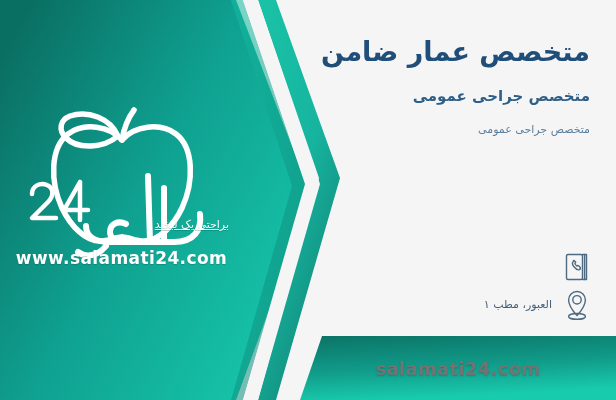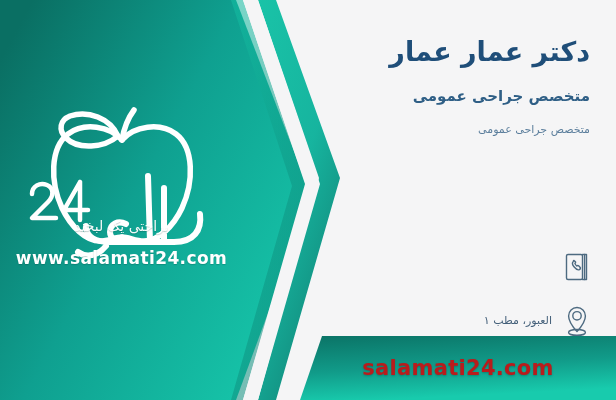--- a/index.html
+++ b/index.html
@@ -70,21 +70,21 @@
 
   
   .contacts{
     position:absolute;right:24px;top:248px;
     width:300px;
     direction:rtl;
   }
   .crow{
     display:flex;align-items:center;justify-content:flex-start;
     gap:10px;
-    margin-bottom:16px;
+    margin-bottom:0;
     min-height:38px;
   }
   .crow .cicon{
     width:30px;height:34px;flex:0 0 30px;
     display:flex;align-items:center;justify-content:center;
   }
   .crow .cicon svg{display:block;}
   .crow .ctext{
     flex:1 1 auto;
     text-align:right;
@@ -97,22 +97,22 @@
   
   .bottombar{
     position:absolute;left:300px;top:336px;
     width:316px;height:64px;
     overflow:hidden;
   }
   .bottombar svg{display:block;width:316px;height:64px;}
   .bottombar-label{
     position:absolute;left:0;top:0;width:316px;height:64px;
     display:flex;align-items:center;justify-content:center;
-    color:#b91c1c;
-    font-size:21px;
+    color:#737373;
+    font-size:18px;
     font-weight:bold;
     letter-spacing:.3px;
     direction:ltr;
     text-shadow:0 1px 2px rgba(0,55,48,.3);
   }
 </style>
 </head>
 <body>
 
 <div id="card">
@@ -183,29 +183,29 @@
       </g>
 
       <g fill="none" stroke="#ffffff" stroke-width="4.5" stroke-linecap="round" stroke-linejoin="round">
 
         <path d="M18,98 C 18,90 26,86 33,89 C 40,92 40,100 34,106 L18,122 L42,122"></path>
 
         <path d="M66,86 L50,114 L74,114 M66,86 L66,124"></path>
       </g>
     </svg>
 
-    <div style="position:absolute;left:0;top:122px;width:215px;text-align:center;
-                color:#ffffff;font-size:14px;direction:rtl;opacity:.95;
-                text-shadow:0 1px 1px rgba(0,60,50,.25);">براحتی یک لبخند</div>
+    <div style="position:absolute;left:0;top:122px;width:215px;text-align:right;
+                color:#ffffff;font-size:11px;direction:rtl;opacity:.95;
+                text-shadow:0 1px 1px rgba(0,60,50,.25);text-decoration:underline;">براحتی یک لبخند</div>
   </div>
 
   <div class="logo-url">www.salamati24.com</div>
 
   <div class="info">
-    <div class="doc-name">دکتر عمار عمار</div>
+    <div class="doc-name">متخصص عمار ضامن</div>
     <div class="doc-spec">متخصص جراحی عمومی</div>
     <div class="doc-spec-sub">متخصص جراحی عمومی</div>
   </div>
 
   <div class="contacts">
 
     <div class="crow">
       <span class="cicon">
         <svg width="26" height="30" viewBox="0 0 26 30" fill="none" stroke="#4d6a80" stroke-width="1.4" stroke-linecap="round" stroke-linejoin="round">
           <rect x="2.5" y="2.5" width="16" height="25" rx="1.5"></rect>

